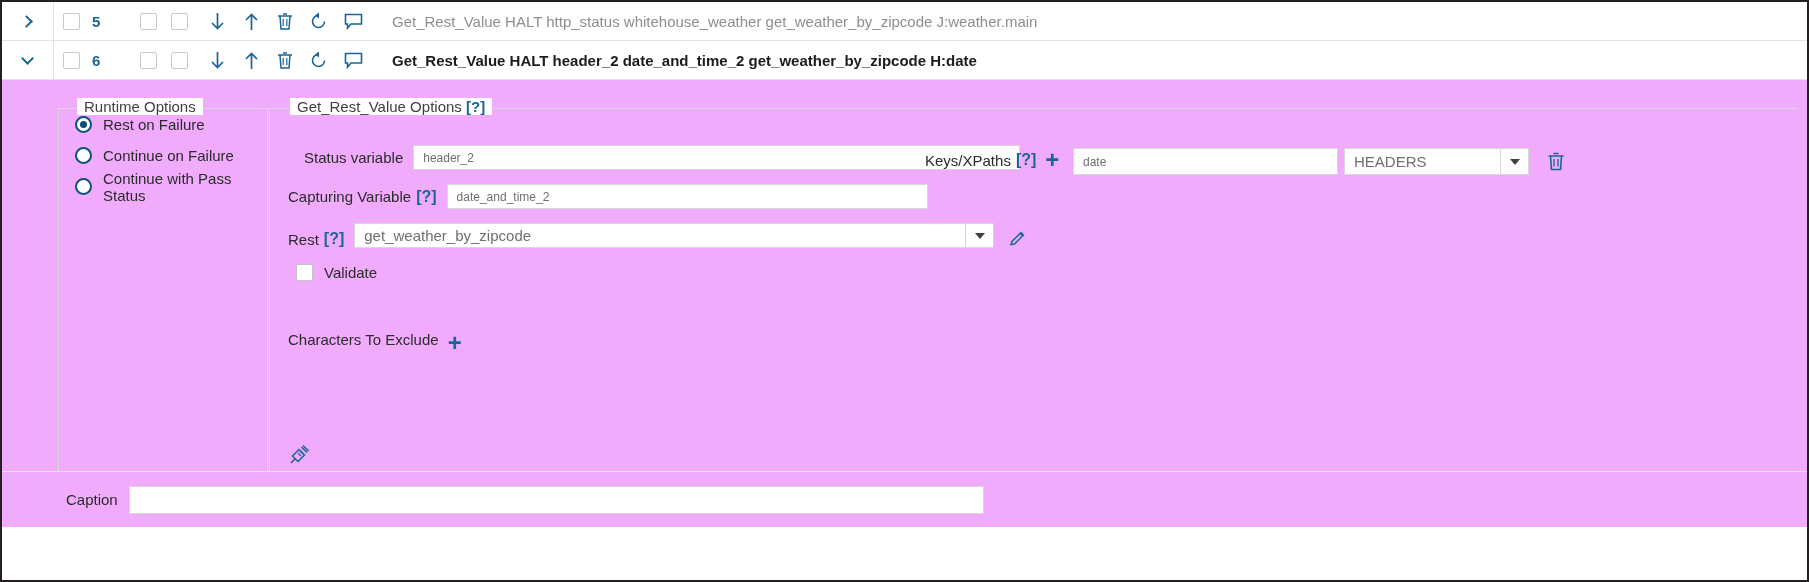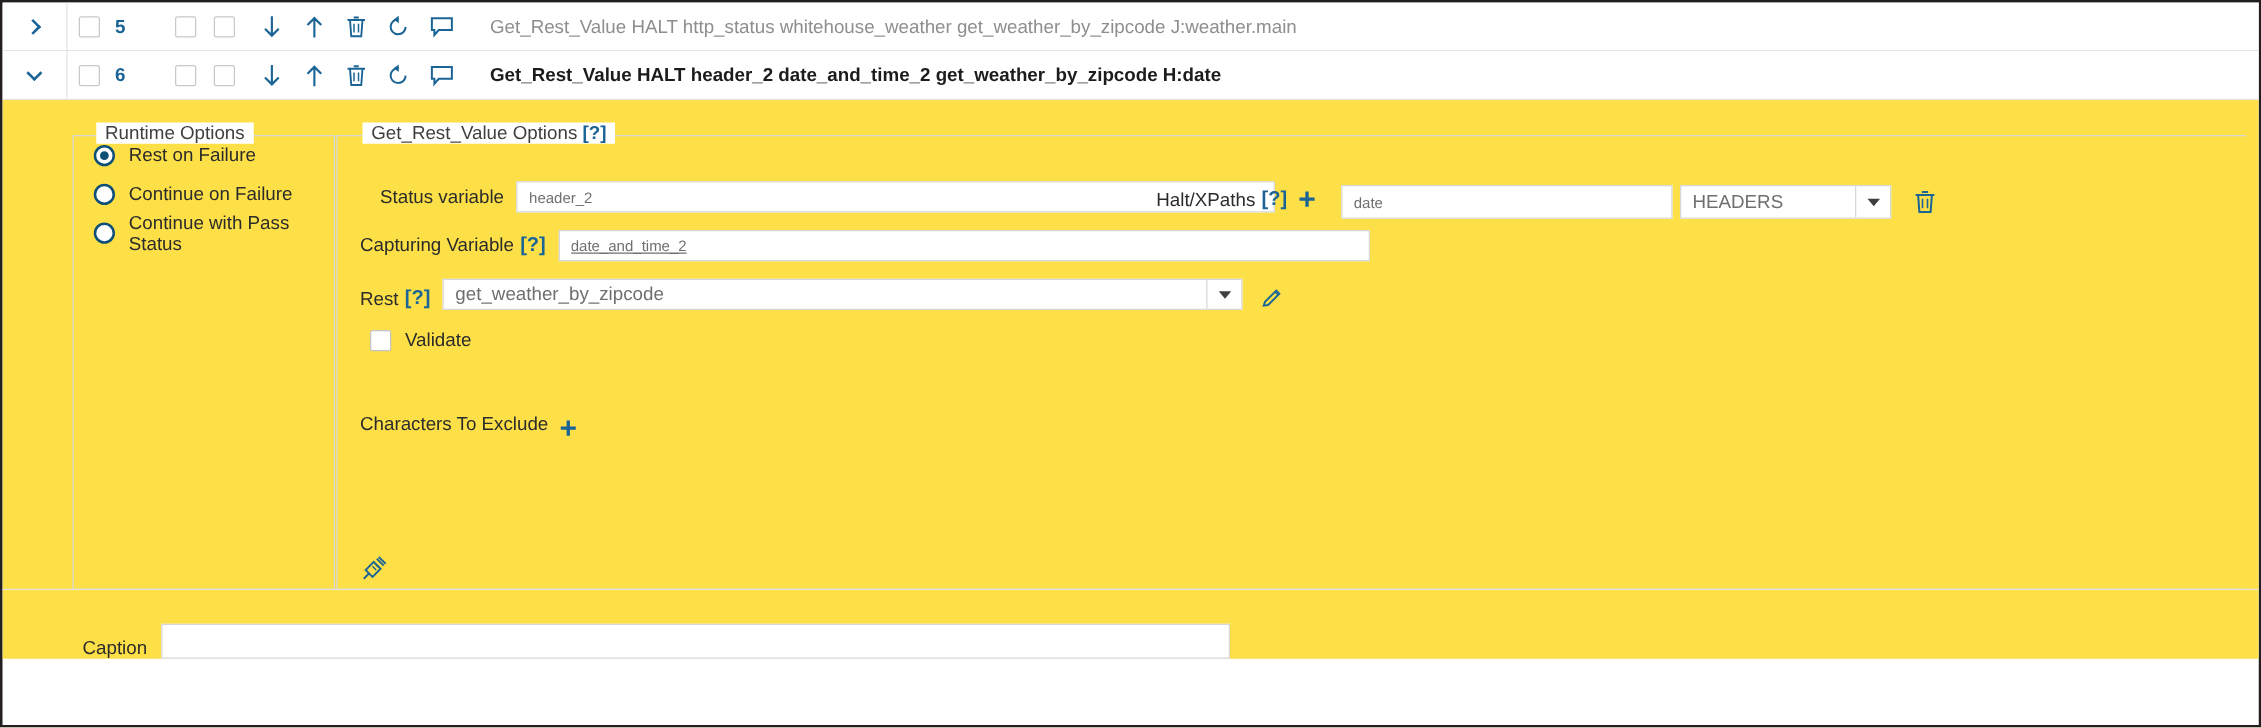--- a/index.html
+++ b/index.html
@@ -87,21 +87,21 @@
     font-size: 15px;
     white-space: nowrap;
   }
   .step-text.muted { color: #8e8e8e; }
   .step-text.active { color: #1c1c1c; font-weight: bold; }
 
   
   .detail {
     position: relative;
     height: 447px;
-    background: #fde047;
+    background: #f0abfc;
   }
   .panel-rt {
     position: absolute;
     left: 56px; top: 28px;
     width: 210px; height: 364px;
     border: 1px solid #d7d7d7;
   }
   .panel-gr {
     position: absolute;
     left: 267px; top: 28px;
@@ -243,21 +243,21 @@
     font-size: 15px;
     color: #2b2b2b;
   }
 
   
   .caption-bar {
     position: absolute;
     left: 0; right: 0; bottom: 0;
     height: 56px;
     display: flex;
-    align-items: flex-end;
+    align-items: center;
     border-top: 1px solid #e3e3e3;
     padding-left: 64px;
   }
   .caption-label {
     font-size: 15px; color: #2b2b2b;
     margin-right: 11px;
   }
   .caption-input {
     width: 855px; height: 28px;
     border: 1px solid #d7d7d7;
@@ -383,21 +383,21 @@
       </div>
 
       <div class="frow" style="left:34px; top:36px;">
         <span class="flabel">Status variable</span>
         <input class="finput" style="width: 607px;" value="header_2">
       </div>
 
       <div class="frow" style="left:18px; top:75px;">
         <span class="flabel">Capturing Variable</span>
         <span class="qlink" style="margin-right:10px; margin-left:-5px;">[?]</span>
-        <input class="finput" style="width: 649px; text-decoration: underline;" value="date_and_time_2">
+        <input class="finput" style="width: 481px;" value="date_and_time_2">
       </div>
 
       <div class="frow" style="left:18px; top:114px;align-items:flex-end;">
         <span class="flabel">Rest</span>
         <span class="qlink" style="margin-right:10px; margin-left:-5px;">[?]</span>
         <div class="selwrap" style="width:640px;">
           <span class="sv">get_weather_by_zipcode</span>
           <span class="selbtn">
             <span class="caret"></span>
           </span>
@@ -421,28 +421,28 @@
       </div>
 
       <div class="syringe" style="position:absolute; left:18px; top:335px;">
         <svg width="22" height="22" viewBox="0 0 22 22">
           <path d="M3 19 L7.5 14.5 M5 17 L4 18 M13.5 3 L19 8.5 M15 1.5 L20.5 7 M11 5.5 L16.5 11 L10 17.5 L4.5 12 Z" stroke="#1a6496" stroke-width="1.5" fill="none"></path>
           <path d="M12 7 L15 10 M10 9 L13 12" stroke="#1a6496" stroke-width="1.1"></path>
         </svg>
       </div>
 
       <div class="frow" style="left:655px; top:39px;">
-        <span class="flabel" style="margin-right:5px;">Halt/XPaths</span>
+        <span class="flabel" style="margin-right:5px;">Keys/XPaths</span>
         <span class="qlink">[?]</span>
         <span class="plus">+</span>
       </div>
 
       <div class="frow" style="left:803px; top:39px;">
         <input class="finput" style="width: 265px; height: 27px;" value="date">
-        <div class="selwrap" style="width:169px; height:27px; margin-left:6px;">
+        <div class="selwrap" style="width:185px; height:27px; margin-left:6px;">
           <span class="sv">HEADERS</span>
           <span class="selbtn">
             <span class="caret"></span>
           </span>
         </div>
         <span class="trash-blue" style="margin-left:17px;">
           <svg width="20" height="21" viewBox="0 0 20 21">
               <path d="M2.5 5 H17.5 M7.5 2.5 H12.5 M4.5 5 L5.5 18.5 H14.5 L15.5 5" stroke="#1a6496" stroke-width="1.6" fill="none"></path>
               <path d="M8 8 V15.5 M12 8 V15.5" stroke="#1a6496" stroke-width="1.3"></path>
             </svg>

